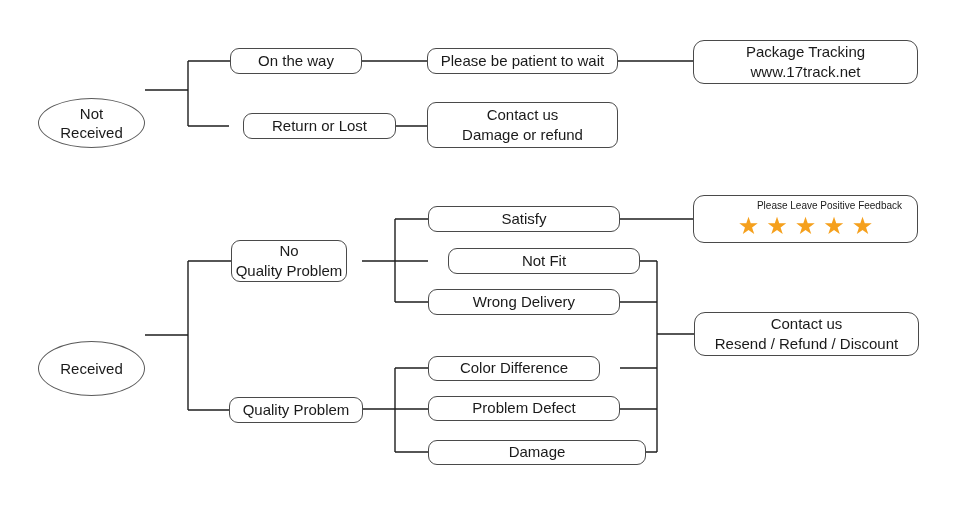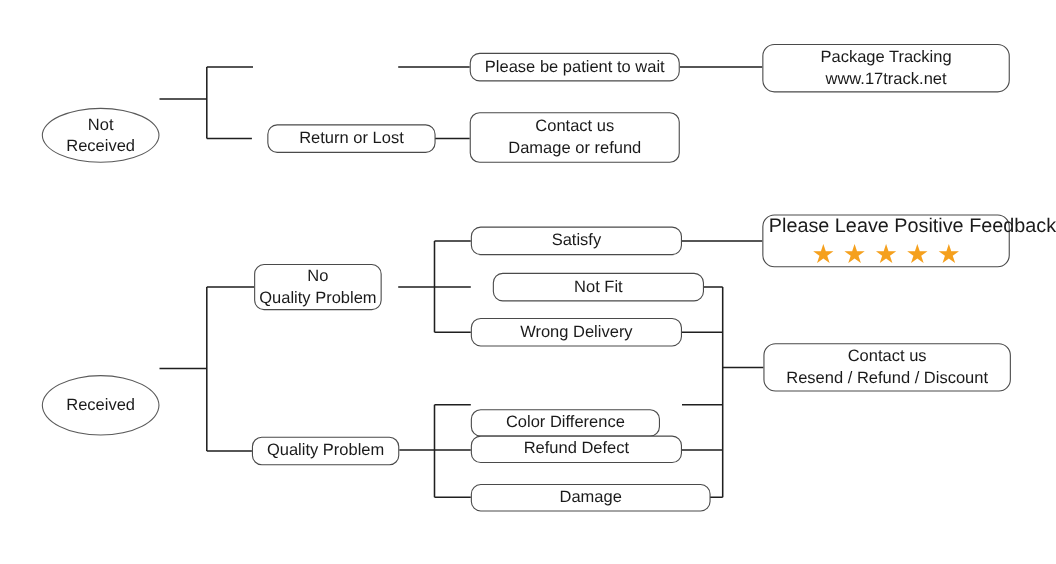--- a/index.html
+++ b/index.html
@@ -30,21 +30,21 @@
     border: 1.4px solid #4a4a4a;
     border-radius: 9px;
   }
   .box.wide { border-radius: 11px; }
   .ellipse {
     border: 1.1px solid #5a5a5a;
     border-radius: 50%;
     line-height: 1.3;
     margin-top: 33px;
   }
-  .fb-title { font-size: 18px; line-height: 1.2; padding-left: 48px; }
+  .fb-title { font-size: 10px; line-height: 1.2; padding-left: 48px; }
   .stars {
     font-size: 24px;
     line-height: 1;
     letter-spacing: 7px;
     margin-top: 2px;
     text-indent: 7px; 
     font-family: "DejaVu Sans", sans-serif;
   }
 </style>
 </head>
@@ -63,20 +63,23 @@
       M620 261 H657  M620 302 H657  M620 368 H657  M620 409 H657  M620 452 H657
       M657 261 V452  M657 334 H694
     "></path>
   </svg>
 
   <div class="node ellipse" style="left:38px; top:65px; width:107px; height:50px;">
     <span>Not</span>
     <span>Received</span>
   </div>
 
+  <div class="node box" style="left:230px; top:48px; width:132px; height:26px;">
+    <span>On the way</span>
+  </div>
 
   <div class="node box" style="left:427px; top:48px; width:191px; height:26px;">
     <span>Please be patient to wait</span>
   </div>
 
   <div class="node box wide" style="left:693px; top:40px; width:225px; height:44px;">
     <span>Package Tracking</span>
     <span>www.17track.net</span>
   </div>
 
@@ -112,26 +115,26 @@
   </div>
 
   <div class="node box" style="left:428px; top:289px; width:192px; height:26px;">
     <span>Wrong Delivery</span>
   </div>
 
   <div class="node box" style="left:229px; top:397px; width:134px; height:26px;">
     <span>Quality Problem</span>
   </div>
 
-  <div class="node box" style="left:428px; top:372px; width:172px; height:25px;justify-content:center;">
+  <div class="node box" style="left:428px; top:356px; width:172px; height:25px;justify-content:center;">
     <span>Color Difference</span>
   </div>
 
   <div class="node box" style="left:428px; top:396px; width:192px; height:25px;">
-    <span>Refund Defect</span>
+    <span>Problem Defect</span>
   </div>
 
   <div class="node box" style="left:428px; top:440px; width:218px; height:25px;">
     <span>Damage</span>
   </div>
 
   <div class="node box wide" style="left:694px; top:312px; width:225px; height:44px;">
     <span>Contact us</span>
     <span>Resend / Refund / Discount</span>
   </div>

